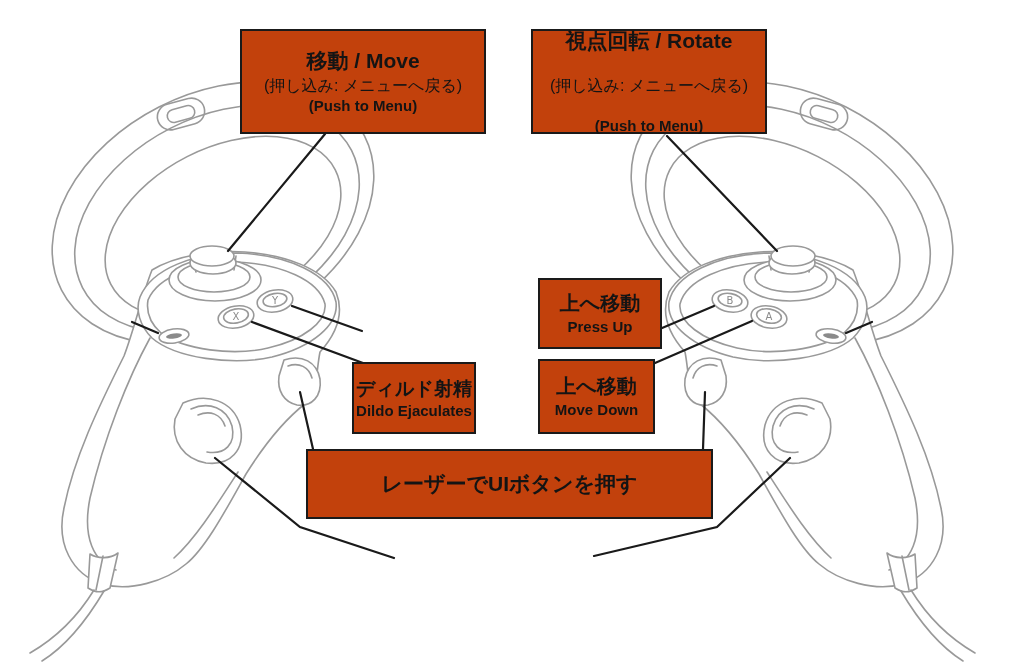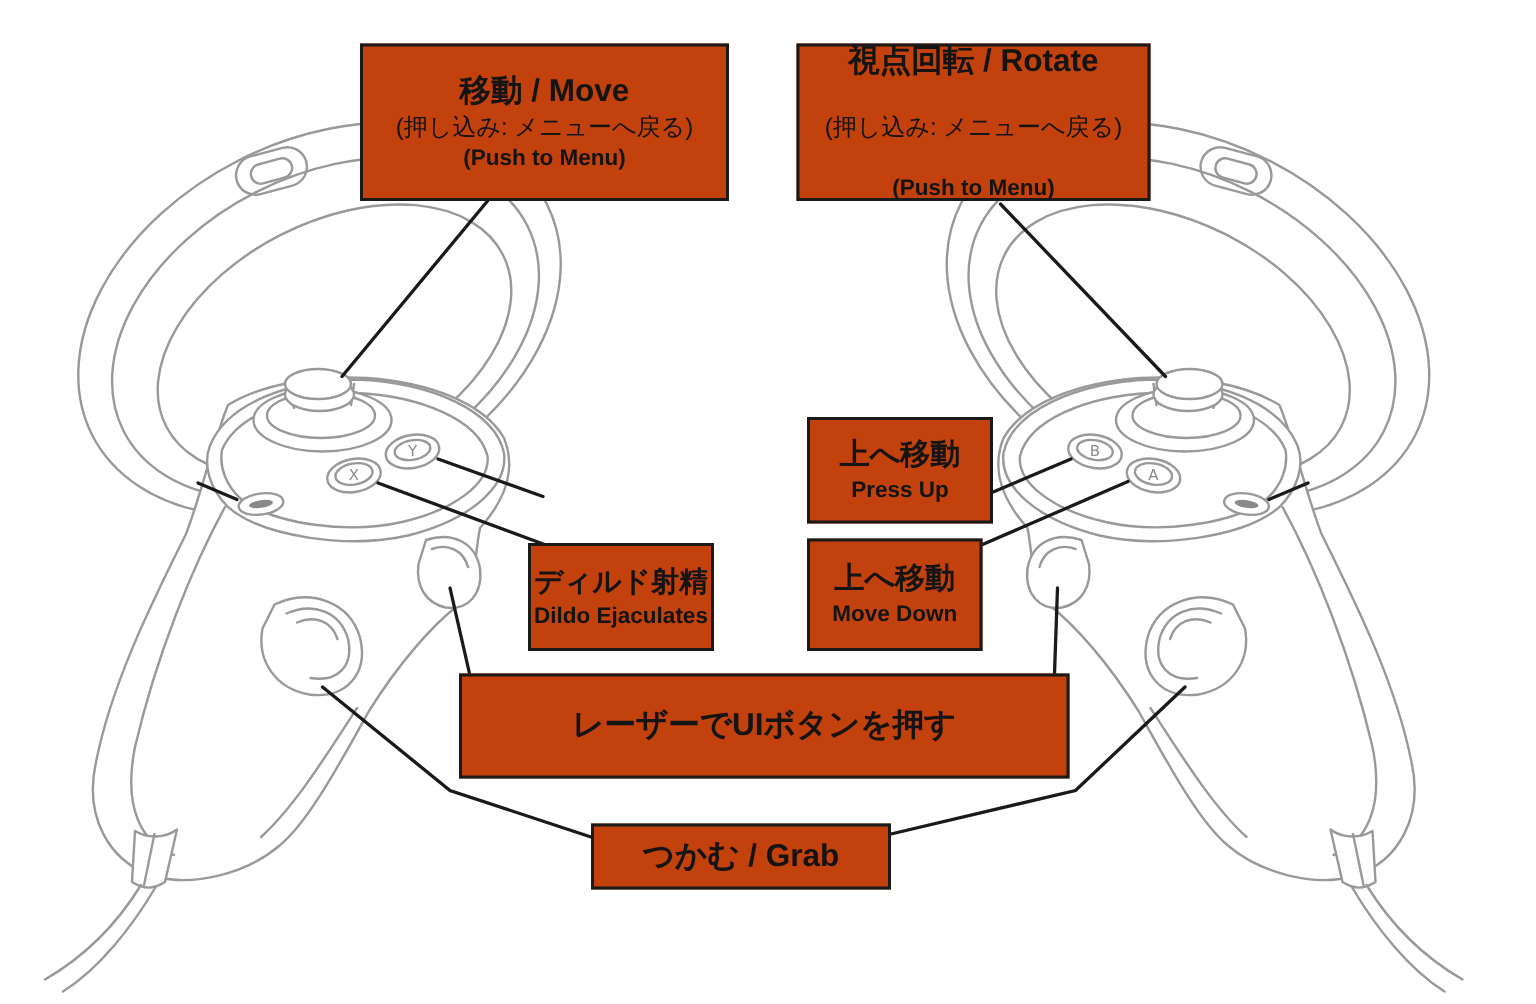--- a/index.html
+++ b/index.html
@@ -167,17 +167,14 @@
 
   <div class="label" id="box-movedown">
     <div class="title">上へ移動</div>
     <div class="sub">Move Down</div>
   </div>
 
   <div class="label" id="box-laser">
     <div class="title">レーザーでUIボタンを押す</div>
   </div>
 
-  <div class="label" id="box-grab">
-    <div class="title">つかむ / Grab</div>
-  </div>
 
 </div>
 
 </body></html>

